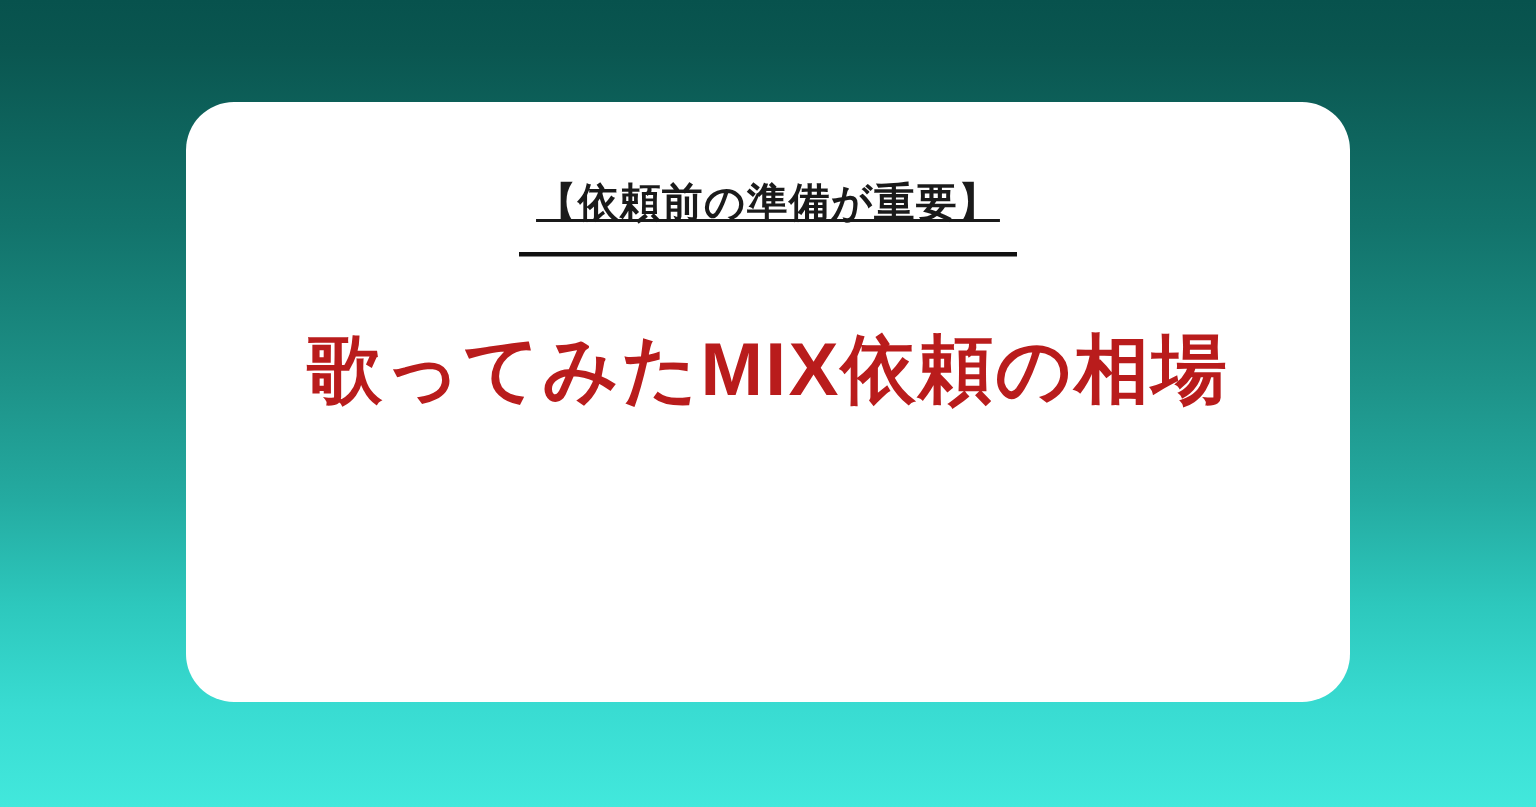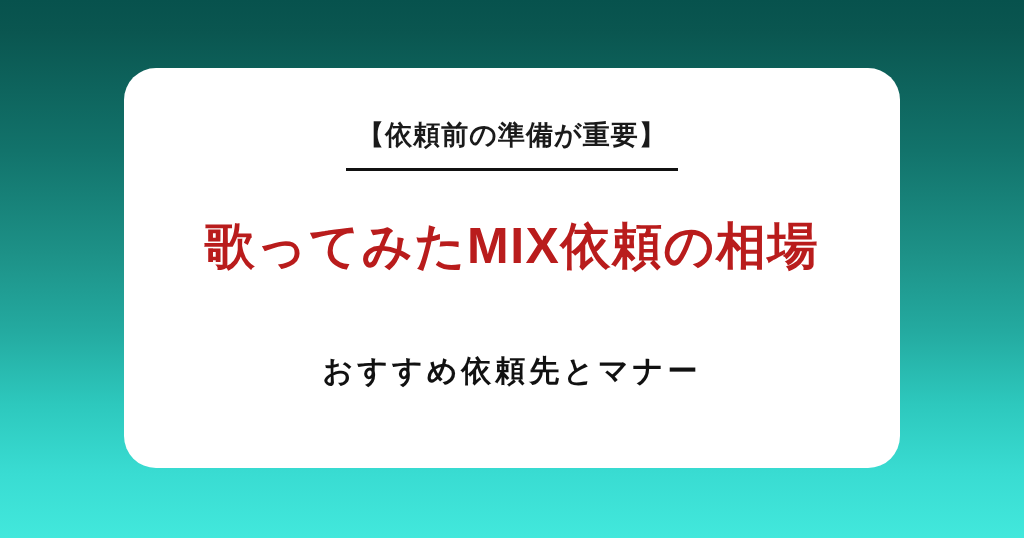--- a/index.html
+++ b/index.html
@@ -64,20 +64,21 @@
   }
 
   .kicker {
     font-size: 27px;
     font-weight: bold;
     color: #1a1a1a;
     letter-spacing: 1.0px;
     line-height: 1.2;
     white-space: nowrap;
     text-align: center;
+    text-decoration: underline;
   }
 
   .kicker-rule {
     margin-top: 17px;
     width: 332px;
     height: 3px;
     background: #111111;
   }
 
   
@@ -112,18 +113,17 @@
   <div class="card">
     <div class="card-inner">
 
       <div class="kicker-wrap">
         <div class="kicker">【依頼前の準備が重要】</div>
         <div class="kicker-rule"></div>
       </div>
 
       <h1 class="title">歌ってみたMIX依頼の相場</h1>
 
-      <h2 class="subtitle">おすすめ依頼先とマナー</h2>
 
     </div>
   </div>
 
 </div>
 
 </body></html>

